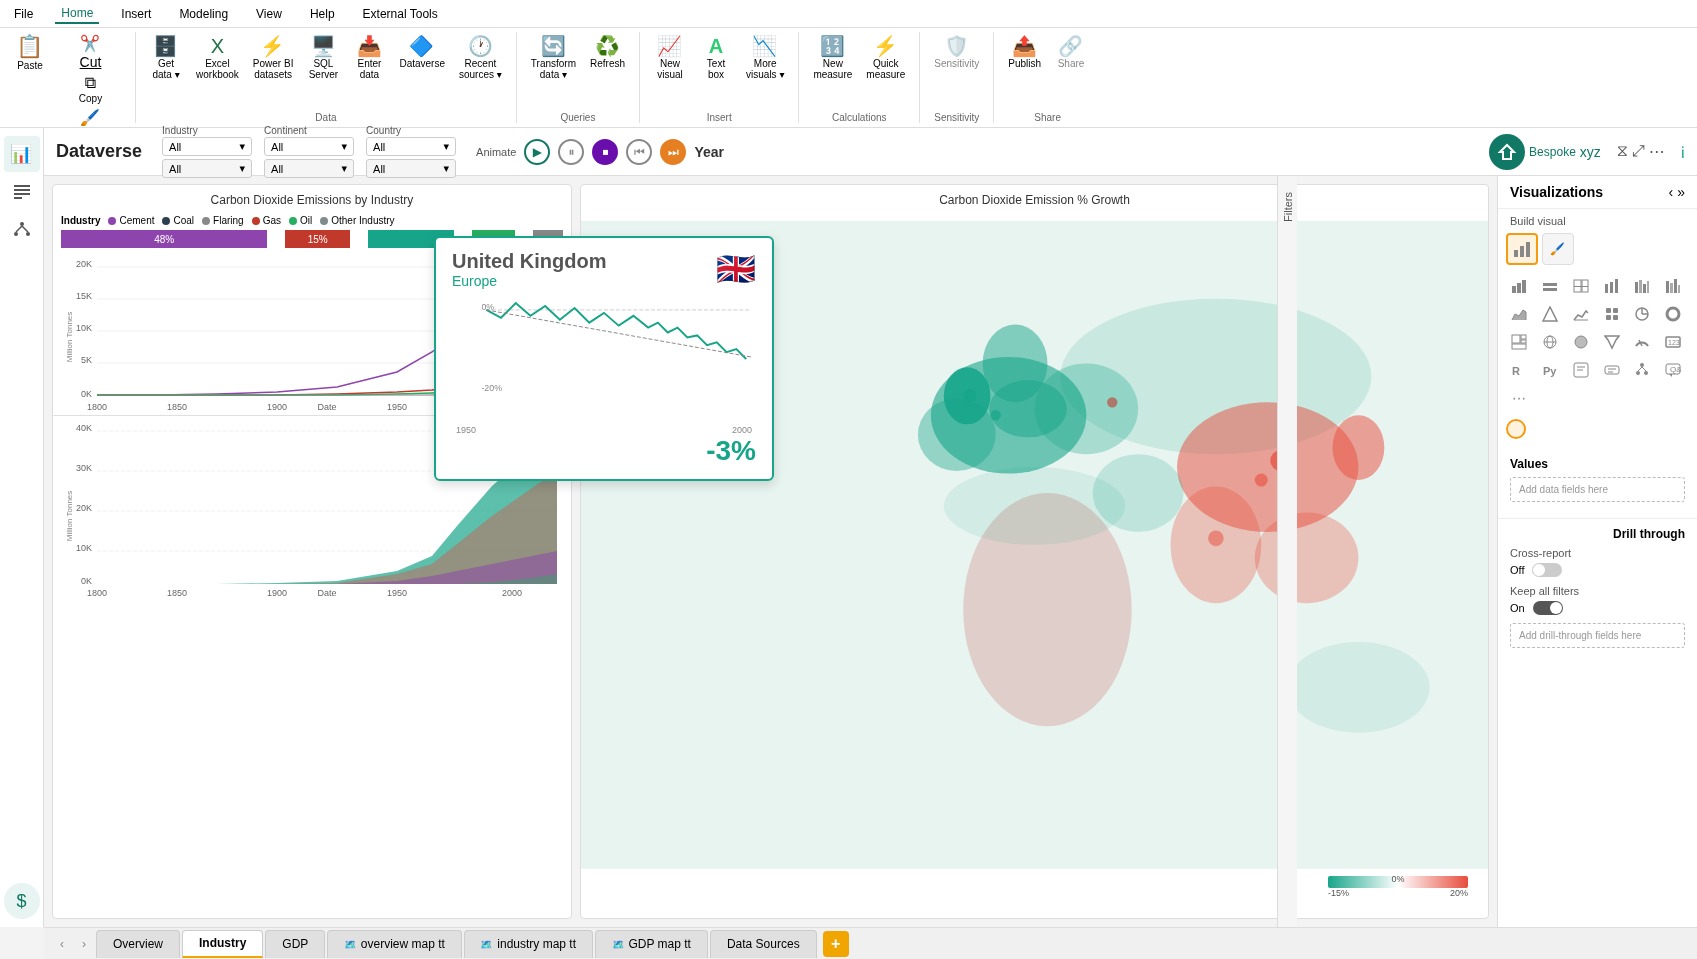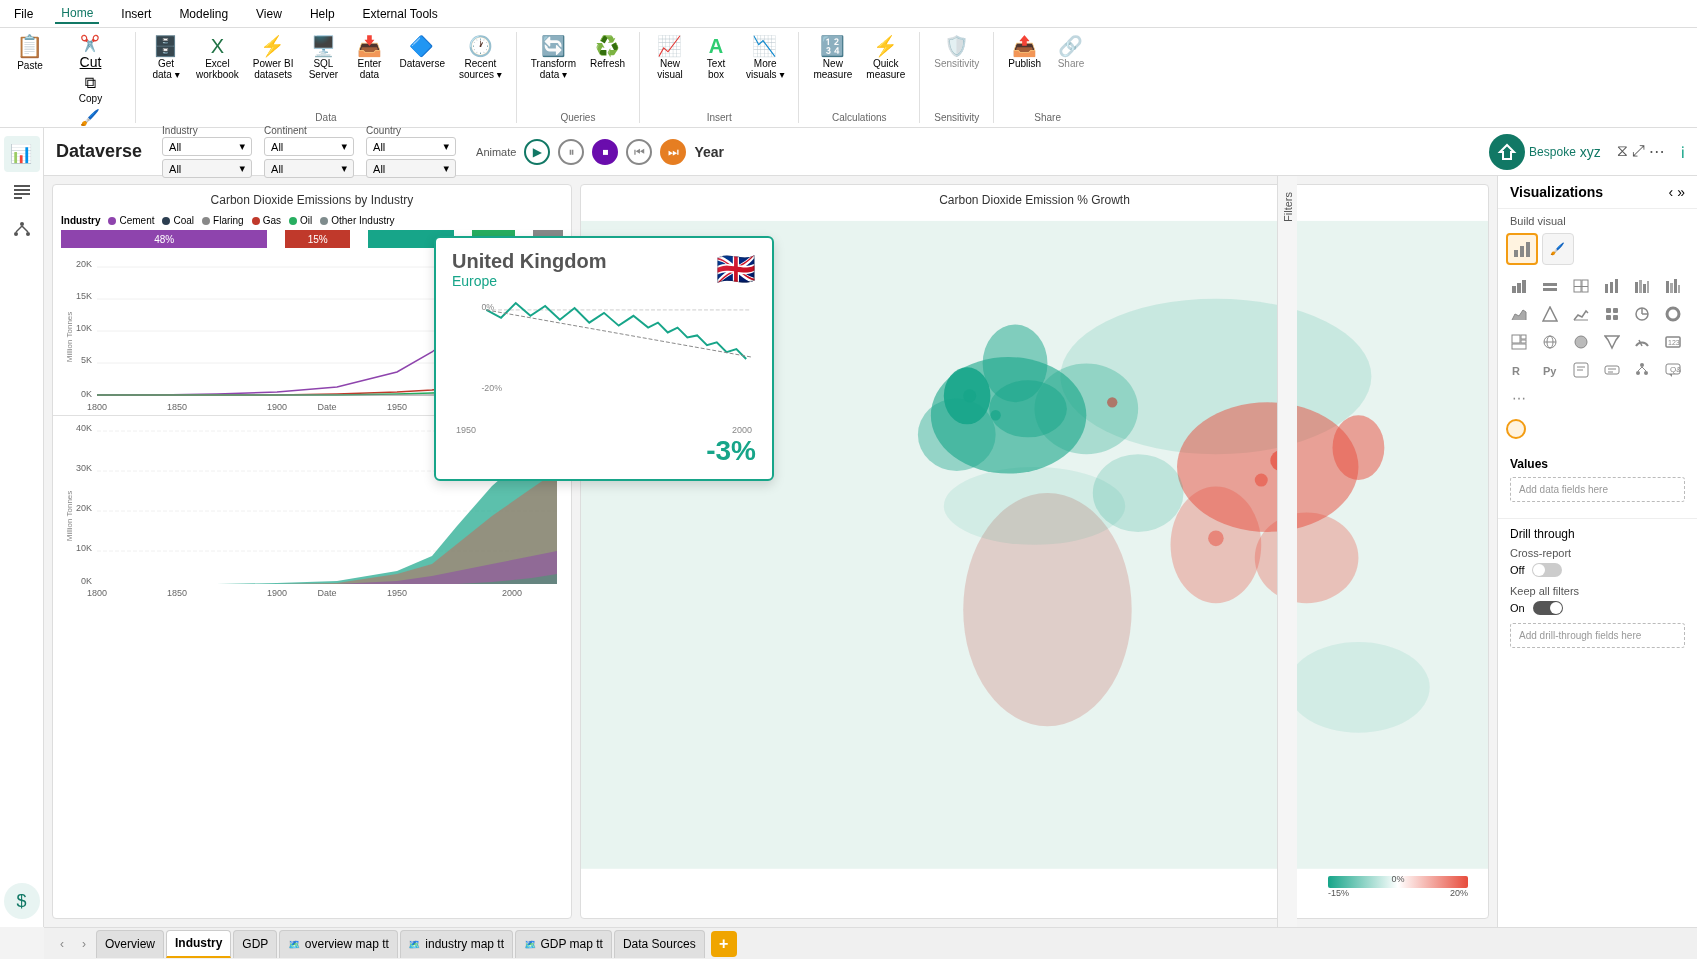--- a/index.html
+++ b/index.html
@@ -159,21 +159,21 @@
     
     .fields-section { padding: 8px 12px; margin-top: 6px; }
     .fields-label { font-size: 12px; font-weight: 600; margin-bottom: 6px; }
     .fields-placeholder {
       border: 1px dashed #bbb; border-radius: 3px; padding: 6px 8px;
       font-size: 10px; color: #999; margin-bottom: 8px;
     }
 
     
     .drill-section { padding: 8px 12px; border-top: 1px solid #eee; }
-    .drill-title { font-size: 12px; font-weight: 400; margin-bottom: 6px; }
+    .drill-title { font-size: 12px; font-weight: 700; margin-bottom: 6px; text-align: right; }
     .drill-label { font-size: 11px; color: #555; margin-bottom: 4px; }
     .toggle-row { display: flex; align-items: center; gap: 8px; margin-bottom: 8px; }
     .toggle-label { font-size: 11px; }
     .toggle {
       width: 30px; height: 14px; border-radius: 7px; background: #ccc;
       position: relative; cursor: pointer;
     }
     .toggle.on { background: #555; }
     .toggle::after {
       content: ''; position: absolute; width: 12px; height: 12px;
@@ -181,21 +181,21 @@
     }
     .toggle.on::after { left: 17px; }
 
     
     .tab-bar {
       position: absolute; bottom: 0; left: 44px; right: 0; height: 32px;
       background: #f0f0f0; border-top: 1px solid #ddd;
       display: flex; align-items: center; padding: 0 8px; gap: 2px;
     }
     .tab {
-      padding: 4px 8px; cursor: pointer; font-size: 12px; border-radius: 4px 4px 0 0;
+      padding: 4px 16px; cursor: pointer; font-size: 12px; border-radius: 4px 4px 0 0;
       background: #e0e0e0; border: 1px solid #ccc; border-bottom: none;
       display: flex; align-items: center; gap: 4px; height: 28px;
     }
     .tab.active { background: #fff; border-bottom: 2px solid #f0a500; font-weight: 600; }
     .tab-add {
       width: 26px; height: 26px; background: #f0a500; border-radius: 4px;
       display: flex; align-items: center; justify-content: center;
       cursor: pointer; color: #fff; font-size: 16px; font-weight: bold; margin-left: 4px;
     }
     .nav-arrows { display: flex; gap: 2px; }

